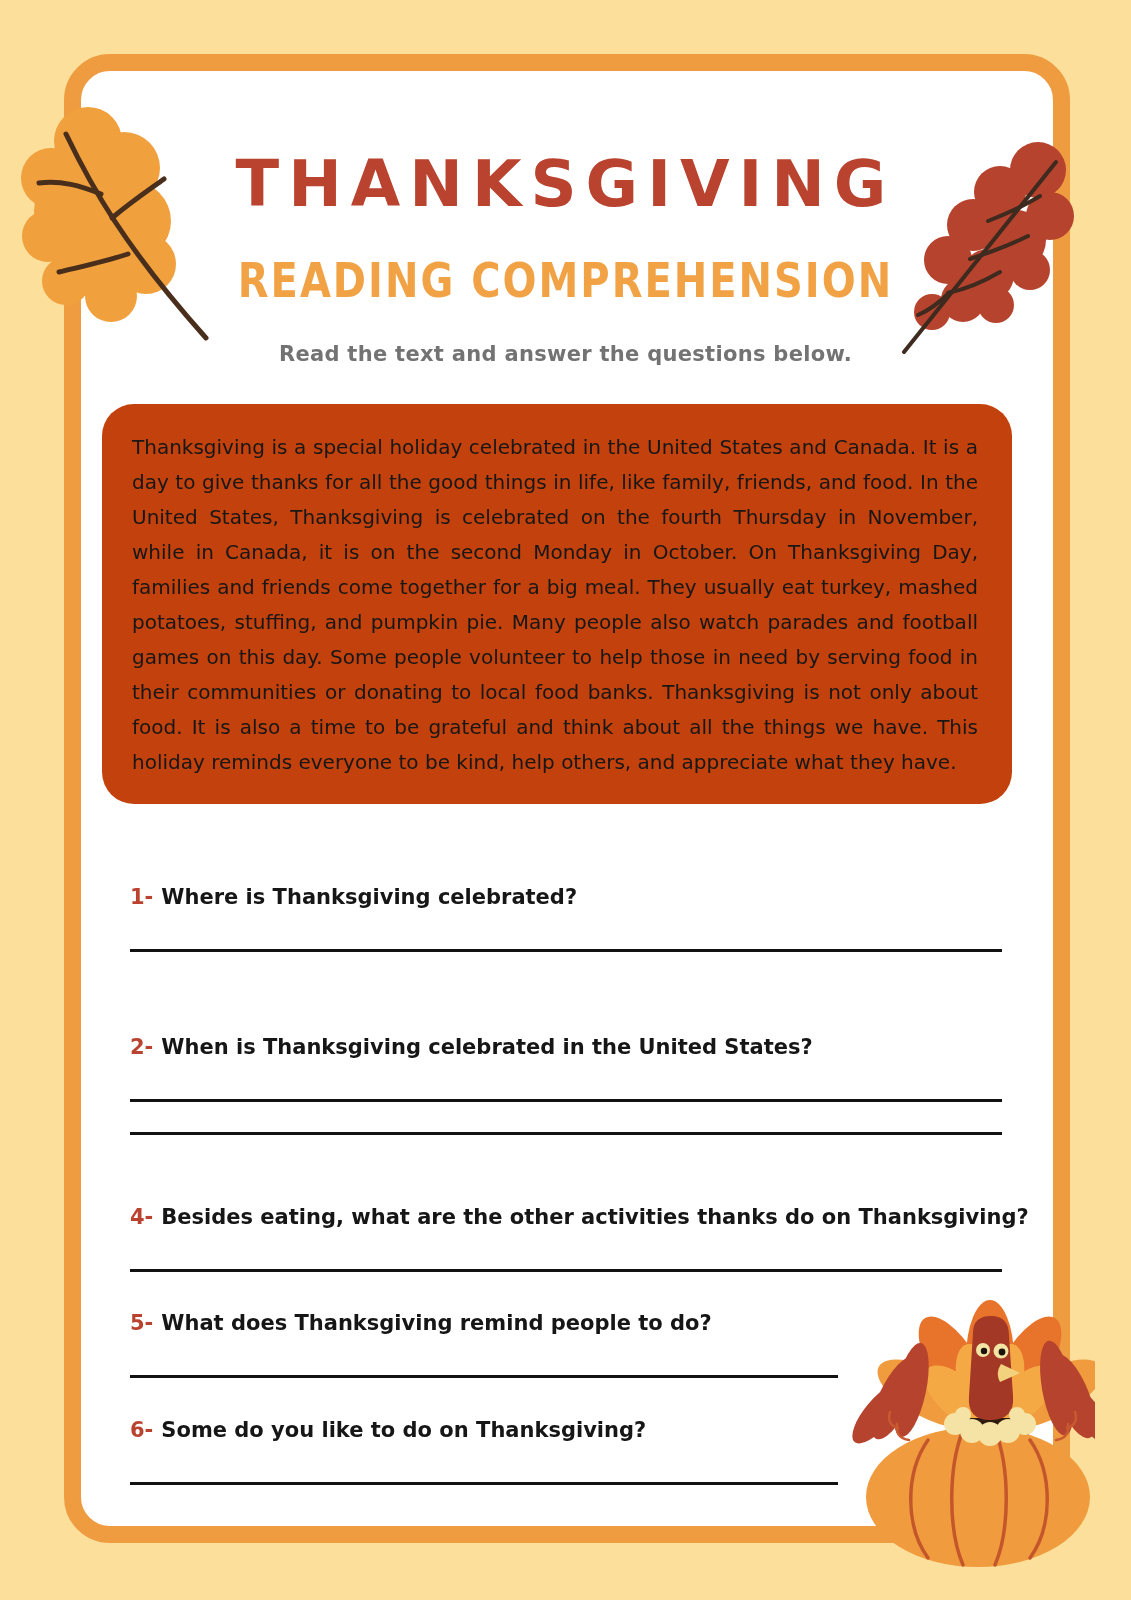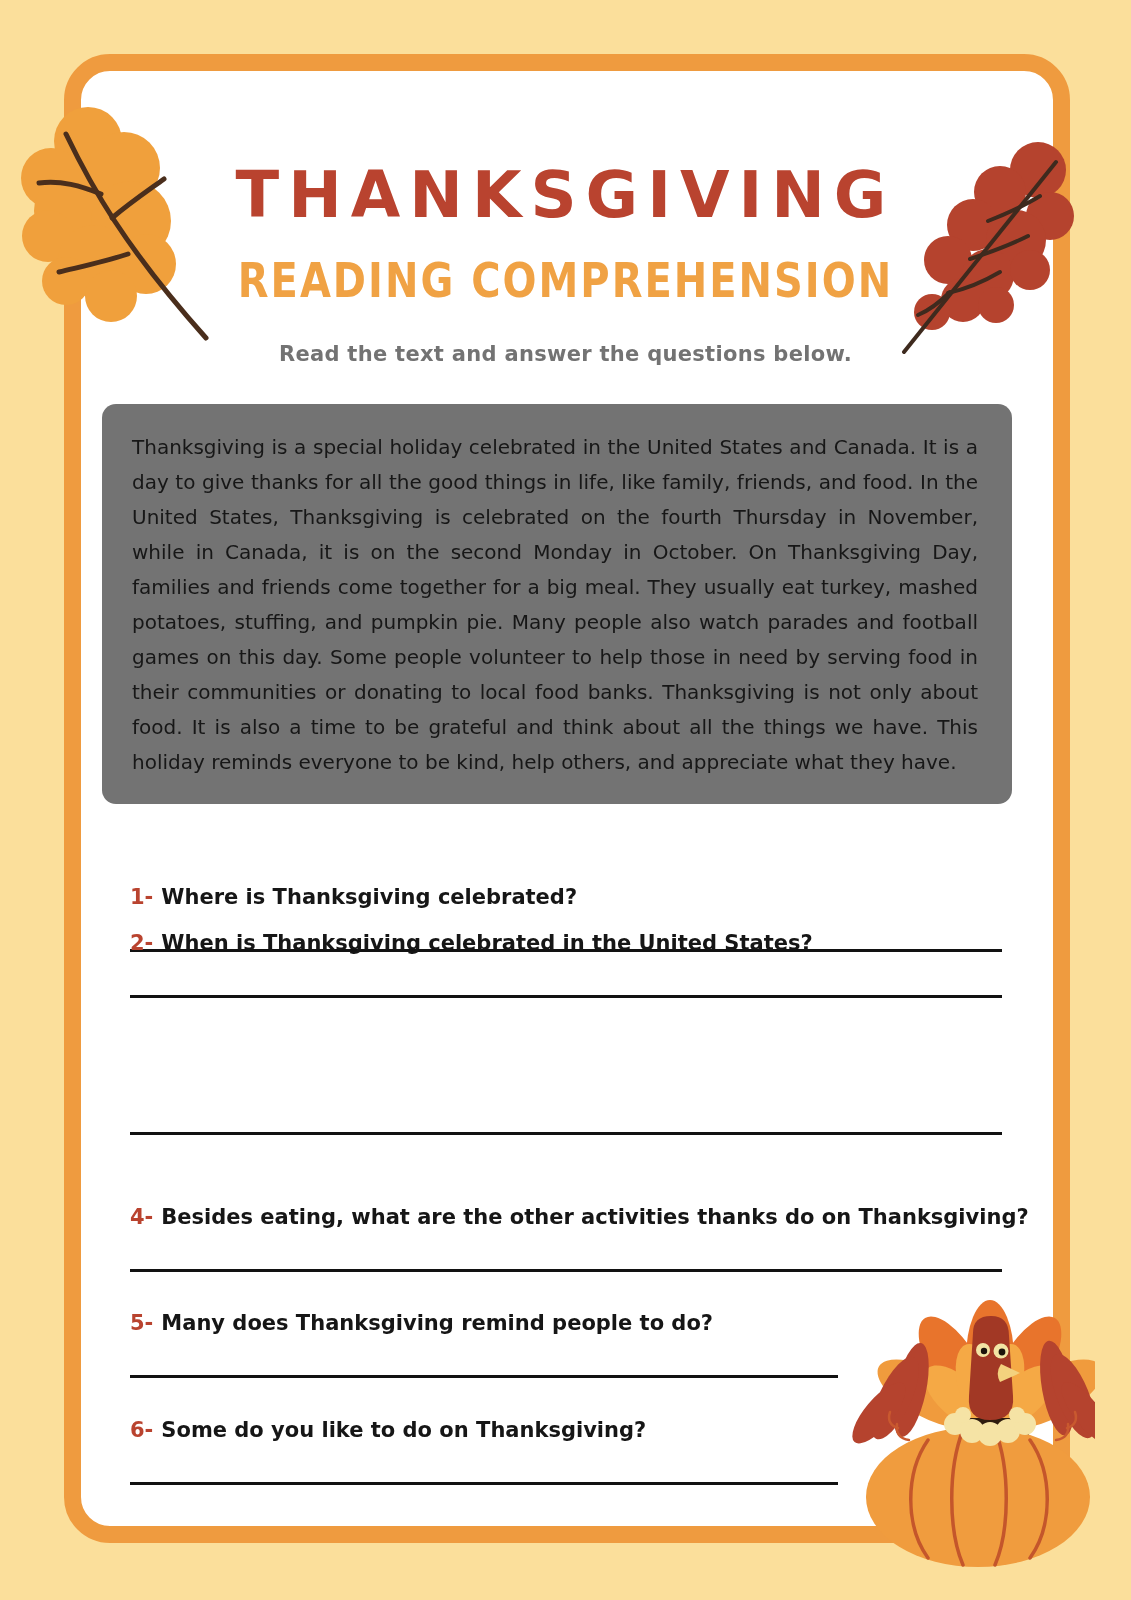--- a/index.html
+++ b/index.html
@@ -31,32 +31,32 @@
   .subtitle{
     top:252px;font-size:40px;font-weight:bold;color:#F0A244;
     letter-spacing:2px;transform:scale(1,1.22);transform-origin:center top;
   }
   .instruction{
     top:342px;font-size:21px;font-weight:bold;color:#737373;letter-spacing:0.3px;
   }
 
   .passage{
     position:absolute;left:102px;top:404px;width:910px;z-index:2;
-    box-sizing:border-box;background:#737373;border-radius:14px;
+    box-sizing:border-box;background:#c2410c;border-radius:32px;
     padding:26px 34px 24px 30px;
     font-size:20px;line-height:35px;color:#171717;
     text-align:justify;font-weight:500;
   }
 
   .question{position:absolute;left:130px;width:880px;z-index:2;}
   .q-row{font-size:21px;font-weight:bold;color:#161616;line-height:30px;white-space:nowrap;}
   .q-num{color:#B9432F;margin-right:8px;}
   .answer-line{border-top:3px solid #121212;margin-top:37px;width:872px;height:0;}
   .q-short .answer-line{width:708px;}
-  .q1{top:882px}.q2{top:928px}.q3{top:1095px}.q4{top:1202px}.q5{top:1308px}.q6{top:1415px}
+  .q1{top:882px}.q2{top:1032px}.q3{top:1095px}.q4{top:1202px}.q5{top:1308px}.q6{top:1415px}
 </style>
 </head>
 <body>
 
 <div class="page">
 
   <div class="frame"></div>
 
   <svg id="leaf-left" class="deco" viewBox="0 0 218 242" aria-hidden="true">
     <g fill="#F0A03C">
@@ -95,21 +95,21 @@
     </g>
     <g fill="none" stroke="#3E2A1E" stroke-width="4" stroke-linecap="round">
       <path d="M 168,22 C 130,70 85,125 16,212"></path>
       <path d="M 152,56 C 136,66 120,73 100,81"></path>
       <path d="M 140,96 C 120,106 100,113 82,119"></path>
       <path d="M 112,132 C 95,142 78,149 60,153"></path>
       <path d="M 62,152 C 52,162 42,170 30,175"></path>
     </g>
   </svg>
 
-  <h1 class="hdr title" style="margin:12px">THANKSGIVING</h1>
+  <h1 class="hdr title" style="margin:1px">THANKSGIVING</h1>
   <h2 class="hdr subtitle" style="margin:0">READING COMPREHENSION</h2>
   <p class="hdr instruction" style="margin:0">Read the text and answer the questions below.</p>
 
   <div class="passage">Thanksgiving is a special holiday celebrated in the United States and Canada. It is a day to give thanks for all the good things in life, like family, friends, and food. In the United States, Thanksgiving is celebrated on the fourth Thursday in November, while in Canada, it is on the second Monday in October. On Thanksgiving Day, families and friends come together for a big meal. They usually eat turkey, mashed potatoes, stuffing, and pumpkin pie. Many people also watch parades and football games on this day. Some people volunteer to help those in need by serving food in their communities or donating to local food banks. Thanksgiving is not only about food. It is also a time to be grateful and think about all the things we have. This holiday reminds everyone to be kind, help others, and appreciate what they have.</div>
 
   <div class="question q1">
     <div class="q-row"><span class="q-num">1-</span><span>Where is Thanksgiving celebrated?</span></div>
     <div class="answer-line"></div>
   </div>
   <div class="question q2">
@@ -117,21 +117,21 @@
     <div class="answer-line"></div>
   </div>
   <div class="question q3">
     <div class="answer-line"></div>
   </div>
   <div class="question q4">
     <div class="q-row"><span class="q-num">4-</span><span>Besides eating, what are the other activities thanks do on Thanksgiving?</span></div>
     <div class="answer-line"></div>
   </div>
   <div class="question q5 q-short">
-    <div class="q-row"><span class="q-num">5-</span><span>Many does Thanksgiving remind people to do?</span></div>
+    <div class="q-row"><span class="q-num">5-</span><span>What does Thanksgiving remind people to do?</span></div>
     <div class="answer-line"></div>
   </div>
   <div class="question q6 q-short">
     <div class="q-row"><span class="q-num">6-</span><span>Some do you like to do on Thanksgiving?</span></div>
     <div class="answer-line"></div>
   </div>
 
   <svg id="turkey" class="deco" viewBox="0 0 252 292" aria-hidden="true">
 
     <g>

